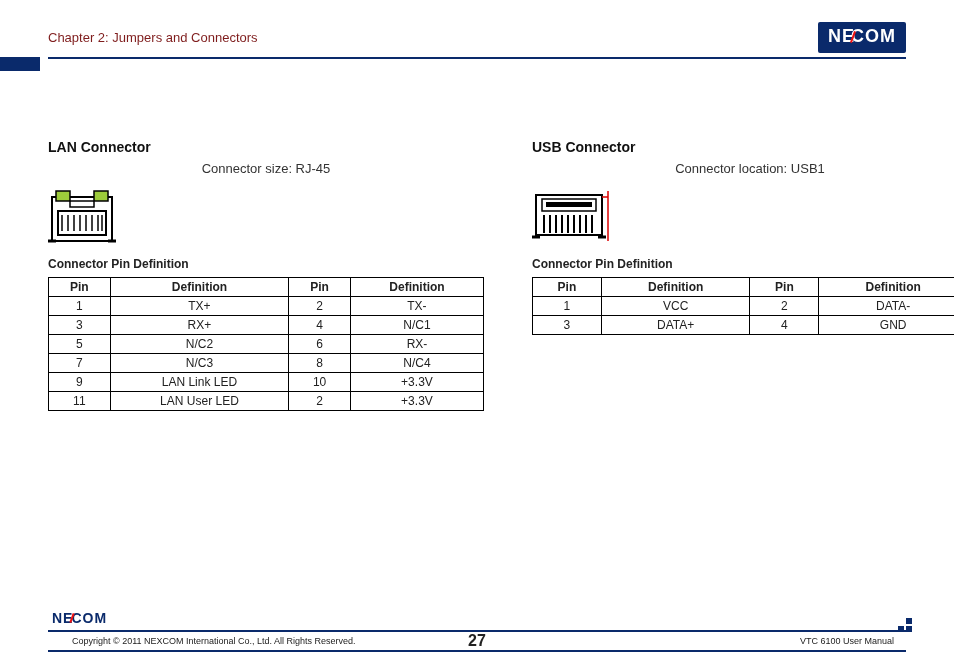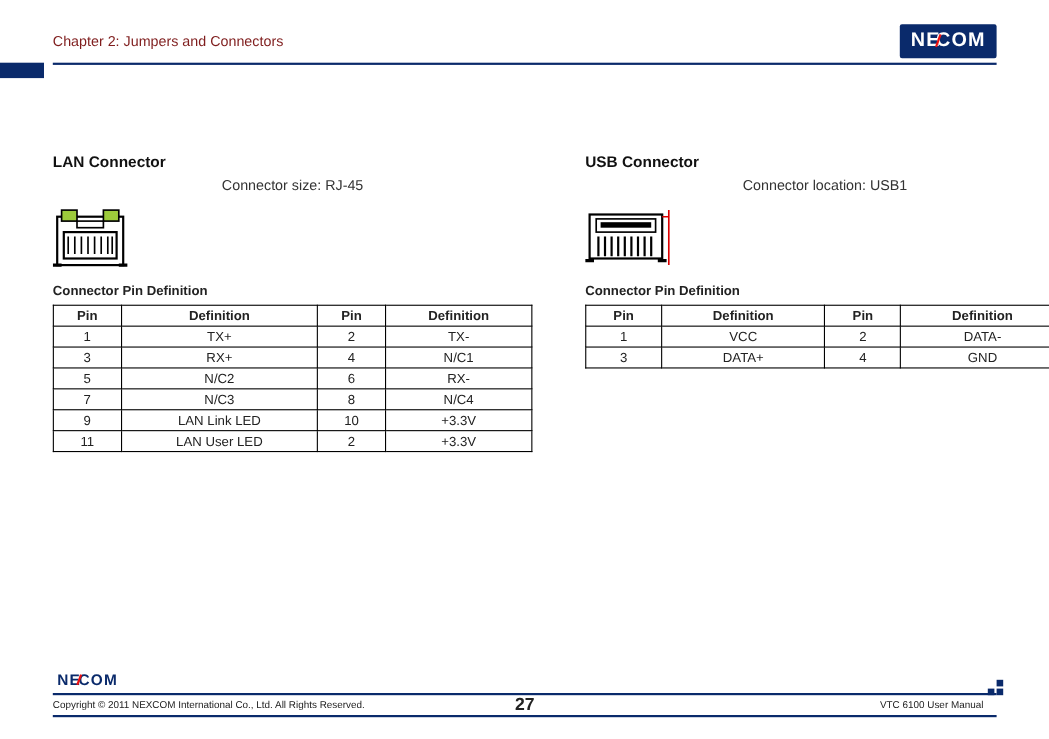--- a/index.html
+++ b/index.html
@@ -56,21 +56,21 @@
     letter-spacing:1px; padding:0 4px;
   }
   .footer-logo .bar2 { display:inline-block;width:2px;height:10px;background:#e11;transform:rotate(20deg);margin:0 -2px;position:relative;top:0; }
   .corner {
     position:absolute; right:-6px; top:-14px;
     width:14px; height:14px;
   }
   .corner .b1{position:absolute;right:0;bottom:0;width:6px;height:6px;background:#0a2a6b;}
   .corner .b2{position:absolute;right:8px;bottom:0;width:6px;height:6px;background:#0a2a6b;}
   .corner .b3{position:absolute;right:0;bottom:8px;width:6px;height:6px;background:#0a2a6b;}
-  .copy { font-size:9px; color:#222; }
+  .copy { font-size:9px; color:#222;margin-left:24px; }
   .pgnum { position:absolute; left:0; right:0; text-align:center; font-weight:700; font-size:16px; }
   .manual { font-size:9px; color:#222; position:absolute; right:12px; }
   .usb-red-line { stroke:#d00; stroke-width:1.5; }
 </style>
 </head>
 <body>
 
 <div class="topbar">
   <div class="chapter">Chapter 2: Jumpers and Connectors</div>
   <div class="logo">

